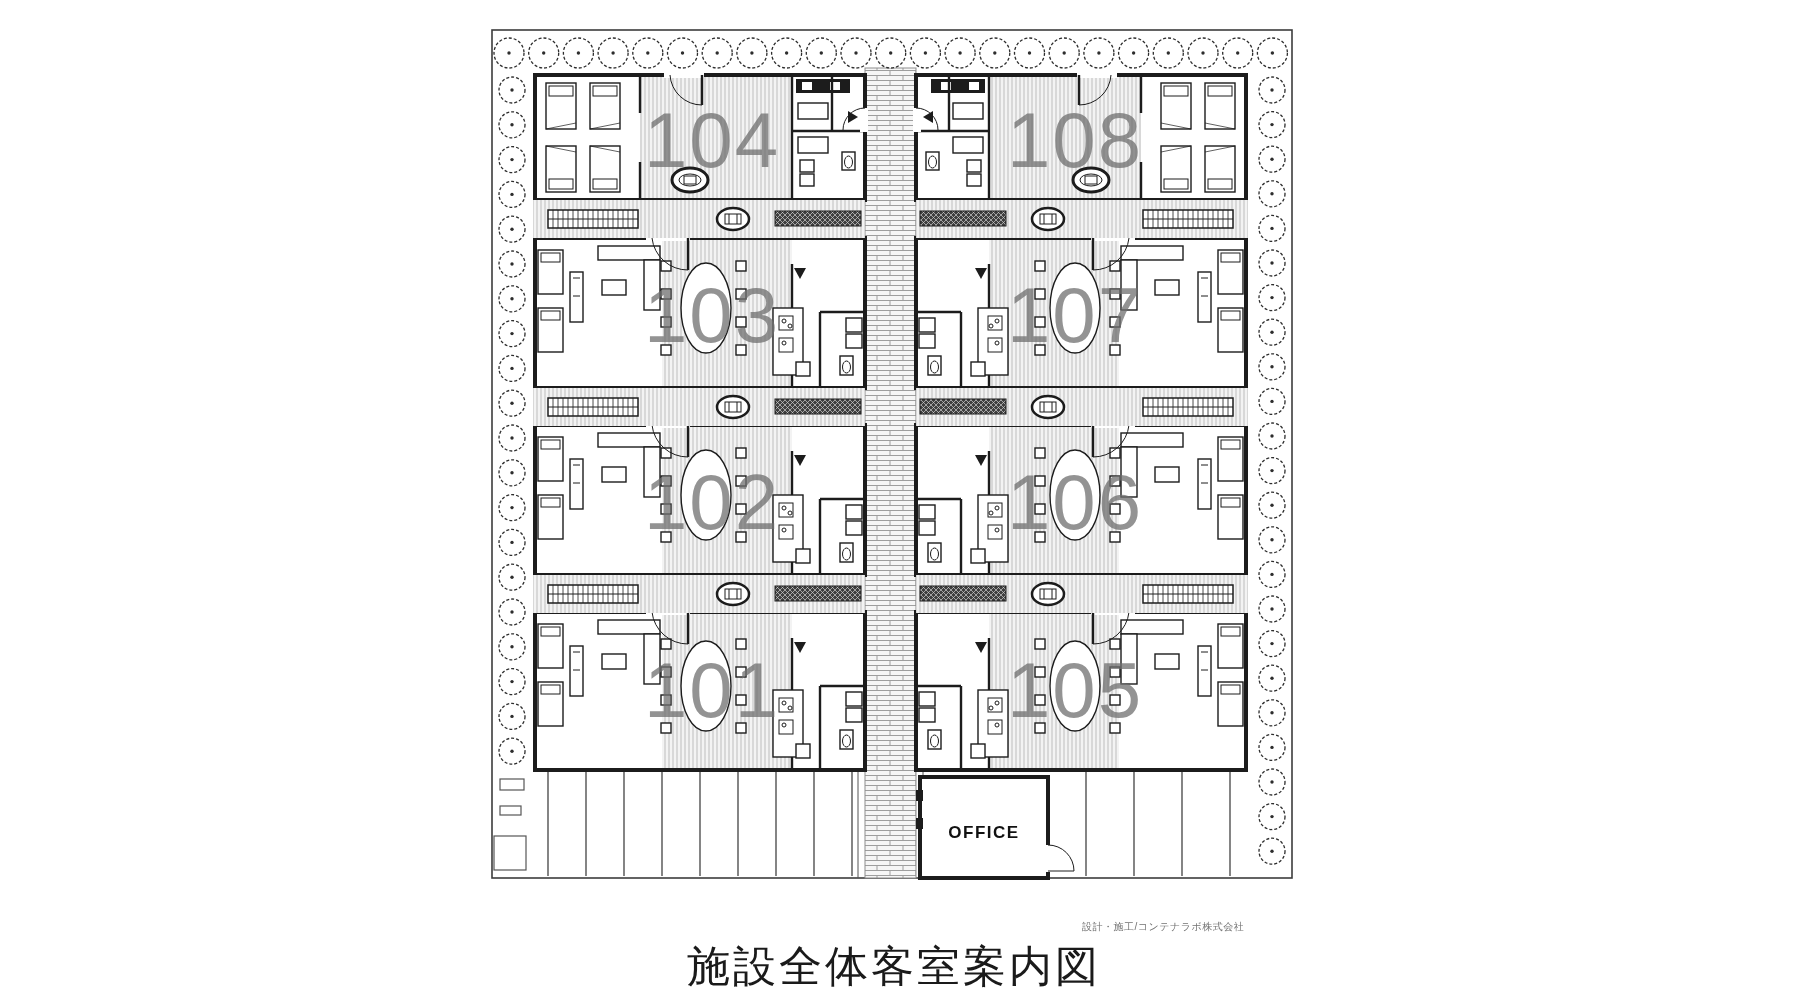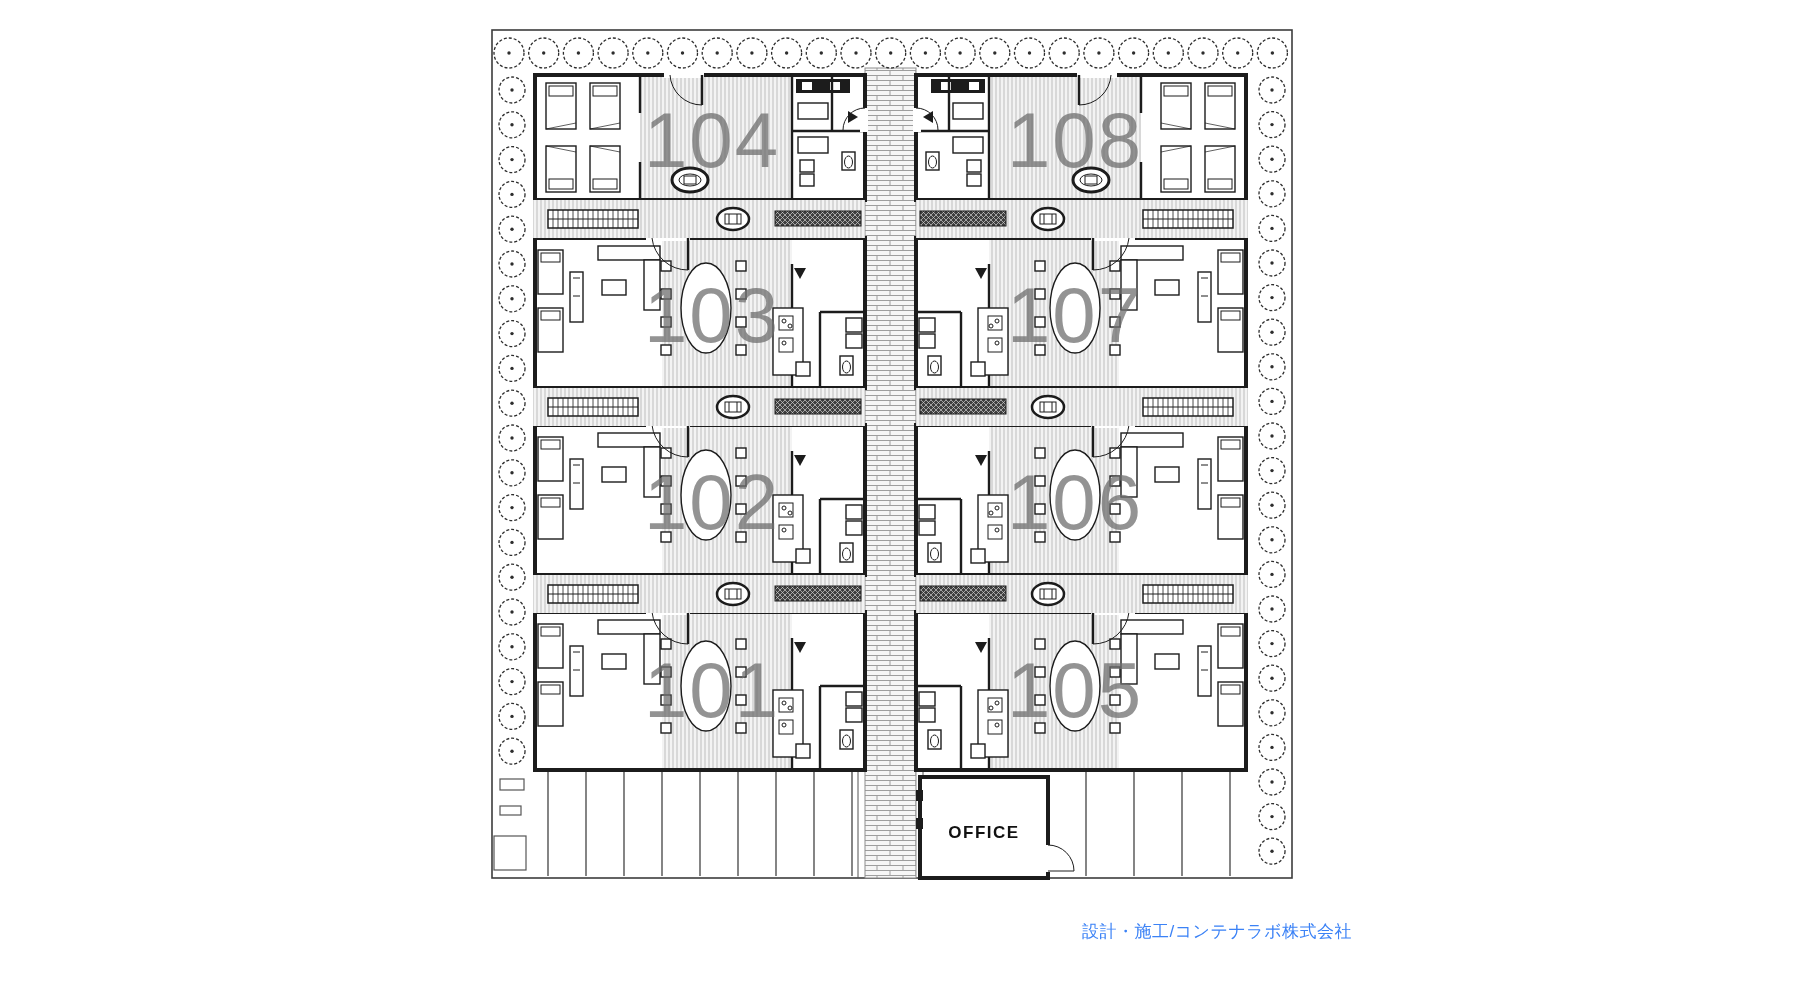--- a/index.html
+++ b/index.html
@@ -1,22 +1,22 @@
 <!DOCTYPE html>
 <html><head>
 <meta charset="utf-8">
 <style>
   html,body{margin:0;padding:0;background:#ffffff;}
   #stage{position:relative;width:1800px;height:1000px;background:#ffffff;overflow:hidden;
          font-family:"Liberation Sans", sans-serif;}
   #plan-svg{position:absolute;left:0;top:0;}
   .caption{position:absolute;left:894px;top:938px;transform:translateX(-50%);
            font-size:43px;letter-spacing:3px;color:#1a1a1a;white-space:nowrap;}
-  .credit{position:absolute;left:1082px;top:920px;font-size:17px;letter-spacing:0.5px;
-          color:#3b82f6;white-space:nowrap;}
+  .credit{position:absolute;left:1082px;top:920px;font-size:10px;letter-spacing:0.5px;
+          color:#737373;white-space:nowrap;}
 </style>
 </head>
 <body>
 
 <div id="stage">
   <svg id="plan-svg" width="1800" height="1000" viewBox="0 0 1800 1000">
       <defs>
 <pattern id="stripes" width="4" height="8" patternUnits="userSpaceOnUse">
   <rect width="4" height="8" fill="#f3f3f3"></rect>
   <line x1="1" y1="0" x2="1" y2="8" stroke="#b8b8b8" stroke-width="0.9"></line>
@@ -823,14 +823,15 @@
         <text x="712" y="690" text-anchor="middle" dominant-baseline="central" font-size="78" font-weight="500" letter-spacing="2" fill="#6f6f6f" opacity="0.75" font-family="Liberation Sans, sans-serif">101</text>
         <text x="712" y="502" text-anchor="middle" dominant-baseline="central" font-size="78" font-weight="500" letter-spacing="2" fill="#6f6f6f" opacity="0.75" font-family="Liberation Sans, sans-serif">102</text>
         <text x="712" y="315" text-anchor="middle" dominant-baseline="central" font-size="78" font-weight="500" letter-spacing="2" fill="#6f6f6f" opacity="0.75" font-family="Liberation Sans, sans-serif">103</text>
         <text x="712" y="140" text-anchor="middle" dominant-baseline="central" font-size="78" font-weight="500" letter-spacing="2" fill="#6f6f6f" opacity="0.75" font-family="Liberation Sans, sans-serif">104</text>
         <text x="1075" y="690" text-anchor="middle" dominant-baseline="central" font-size="78" font-weight="500" letter-spacing="2" fill="#6f6f6f" opacity="0.75" font-family="Liberation Sans, sans-serif">105</text>
         <text x="1075" y="502" text-anchor="middle" dominant-baseline="central" font-size="78" font-weight="500" letter-spacing="2" fill="#6f6f6f" opacity="0.75" font-family="Liberation Sans, sans-serif">106</text>
         <text x="1075" y="315" text-anchor="middle" dominant-baseline="central" font-size="78" font-weight="500" letter-spacing="2" fill="#6f6f6f" opacity="0.75" font-family="Liberation Sans, sans-serif">107</text>
         <text x="1075" y="140" text-anchor="middle" dominant-baseline="central" font-size="78" font-weight="500" letter-spacing="2" fill="#6f6f6f" opacity="0.75" font-family="Liberation Sans, sans-serif">108</text>
       </g>
     </svg>
+  <div class="caption">施設全体客室案内図</div>
   <div class="credit">設計・施工/コンテナラボ株式会社</div>
 </div>
 
 </body></html>

